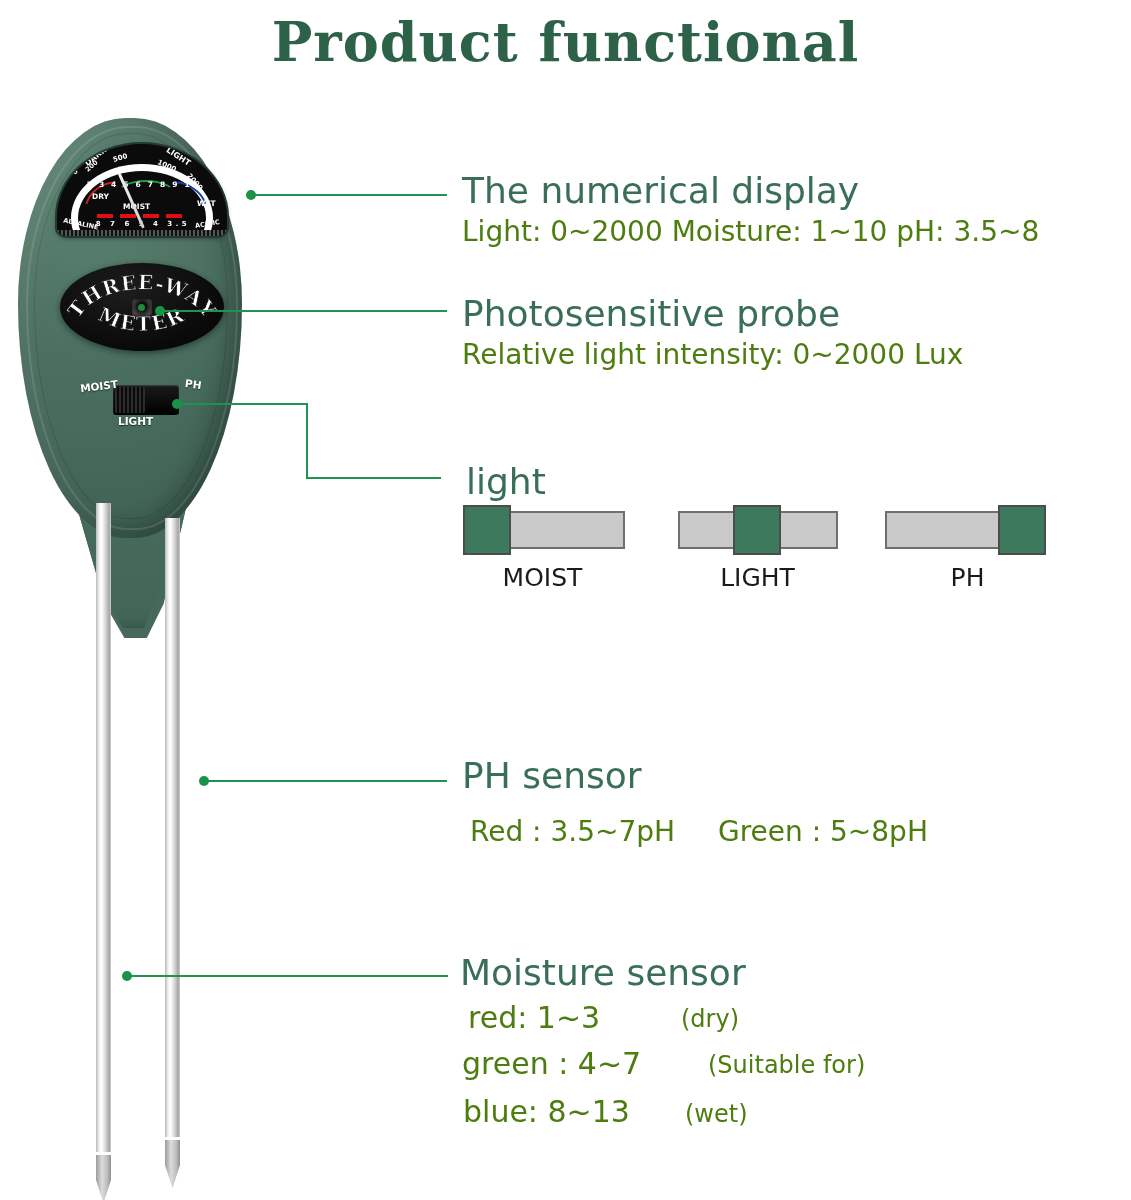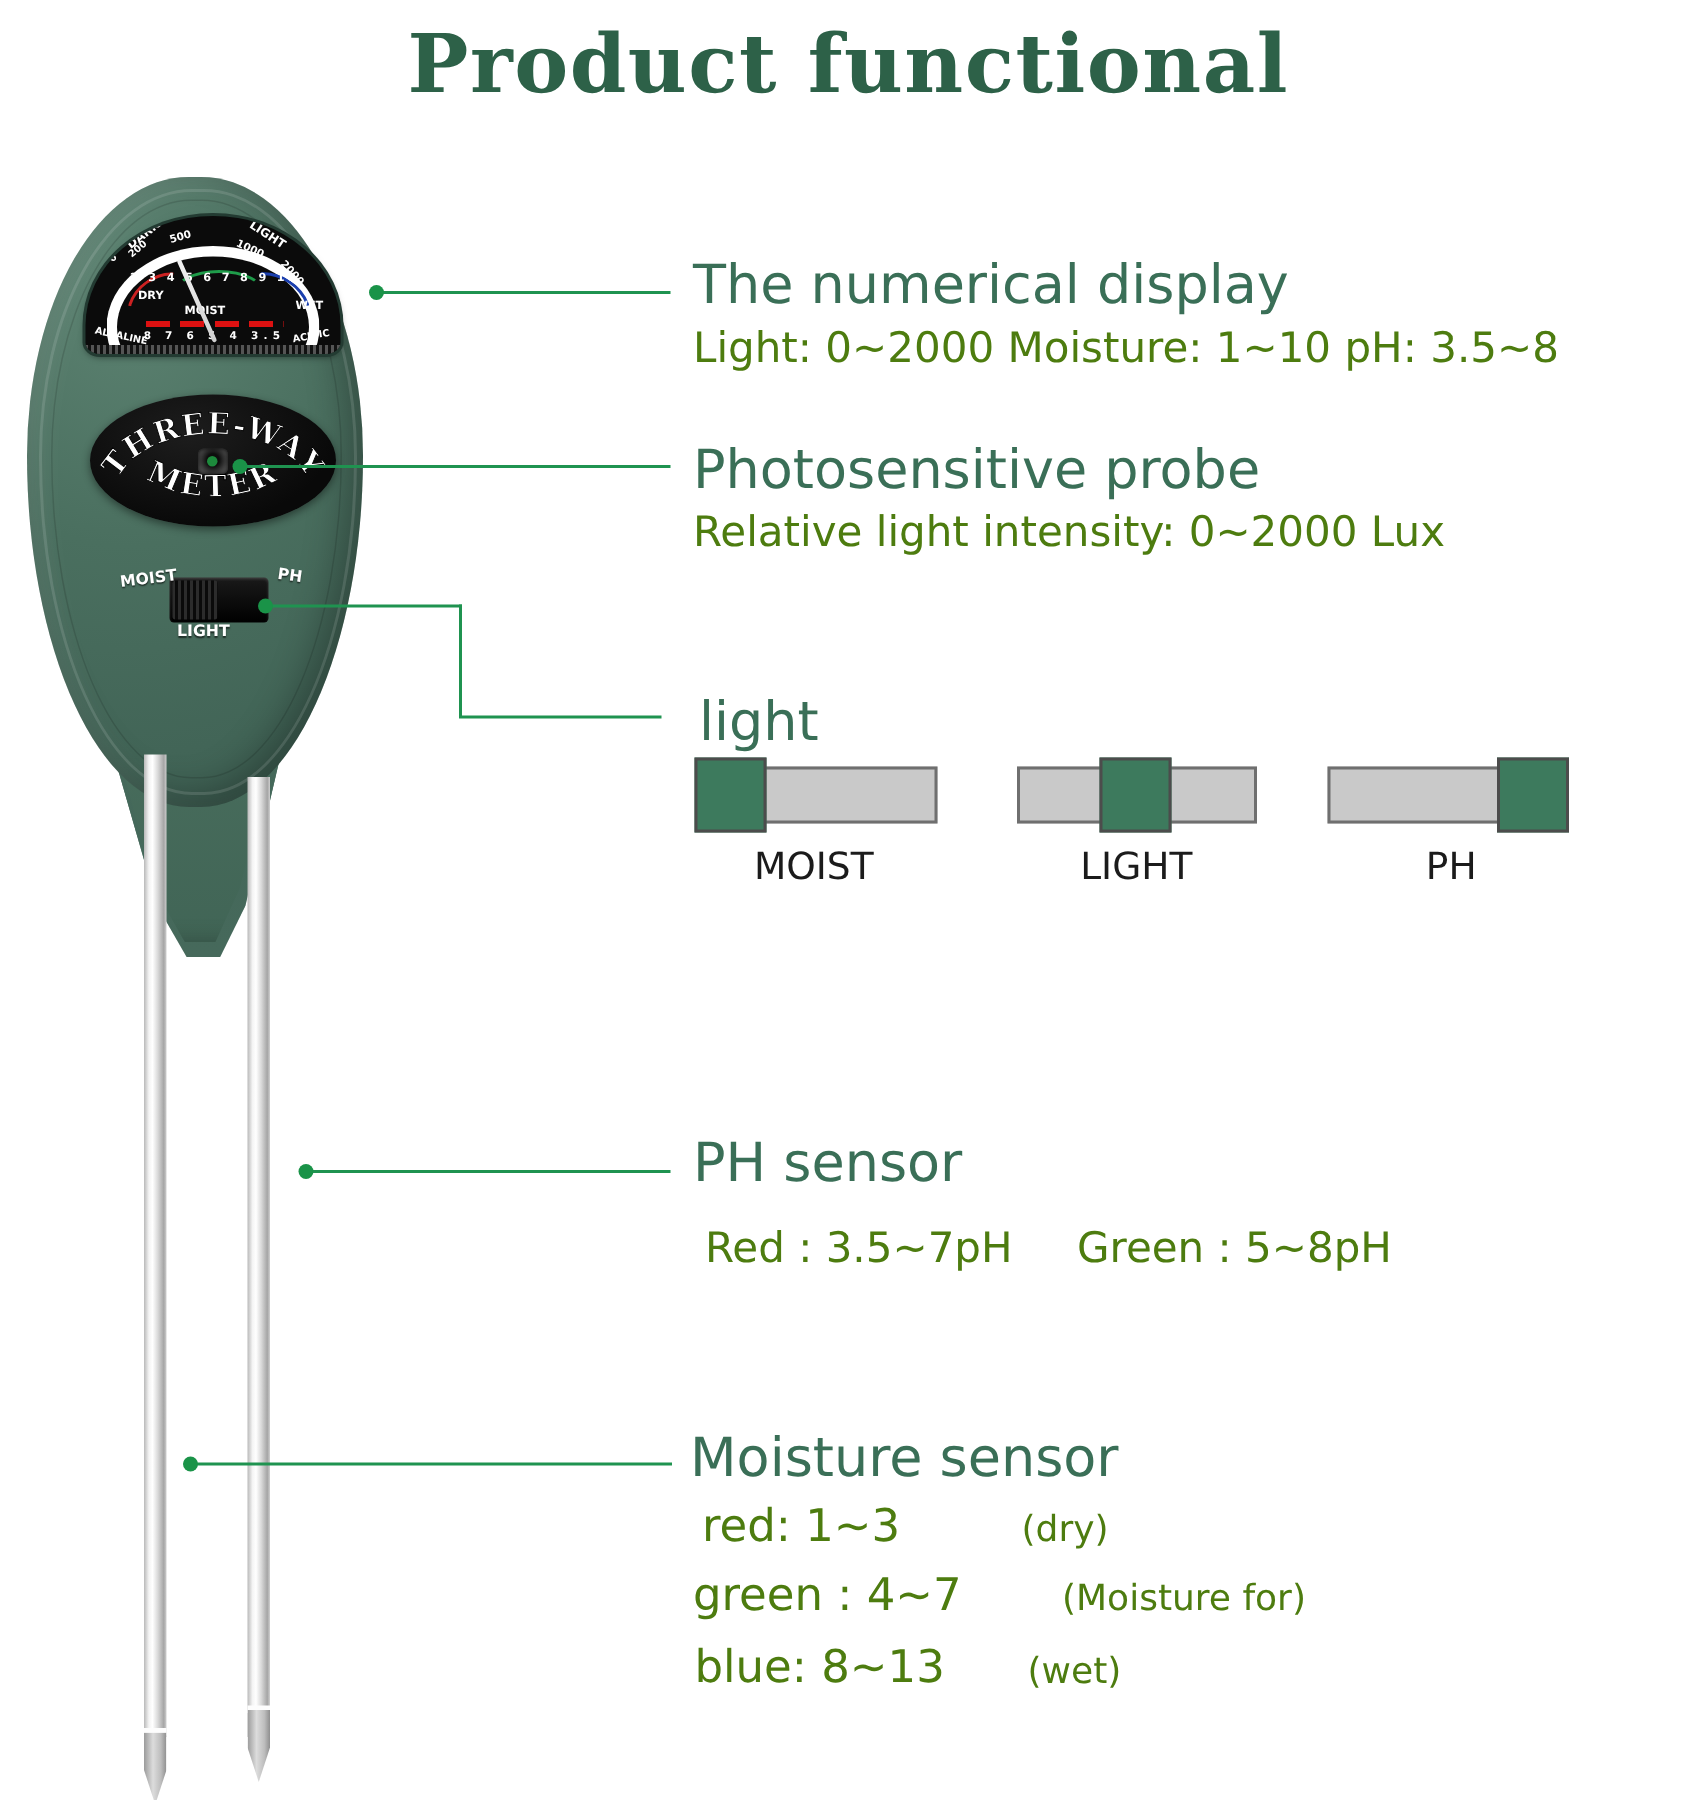--- a/index.html
+++ b/index.html
@@ -359,21 +359,21 @@
 <div class="head" style="left:462px;top:755px;">PH sensor</div>
 <div class="sub" style="left:470px;top:815px;">Red : 3.5~7pH</div>
 <div class="sub" style="left:718px;top:815px;">Green : 5~8pH</div>
 
 <div class="head" style="left:460px;top:952px;">Moisture sensor</div>
 
 <div class="sub" style="left:468px;top:1000px;font-size:30px;">red: 1~3</div>
 <div class="sub" style="left:639px;top:1005px;font-size:24px;margin-left:42px;">(dry)</div>
 
 <div class="sub" style="left:462px;top:1046px;font-size:30px;">green : 4~7</div>
-<div class="sub" style="left:708px;top:1051px;font-size:24px;">(Moisture for)</div>
+<div class="sub" style="left:708px;top:1051px;font-size:24px;">(Suitable for)</div>
 
 <div class="sub" style="left:463px;top:1094px;font-size:30px;">blue: 8~13</div>
 <div class="sub" style="left:685px;top:1100px;font-size:24px;">(wet)</div>
 
 <div id="switch-diagrams">
 
   <div class="sw-item" style="left:0px;">
     <div class="sw-row">
       <div class="sw-track" style="left:40px;width:130px;"></div>
       <div class="sw-knob" style="left:8px;"></div>

